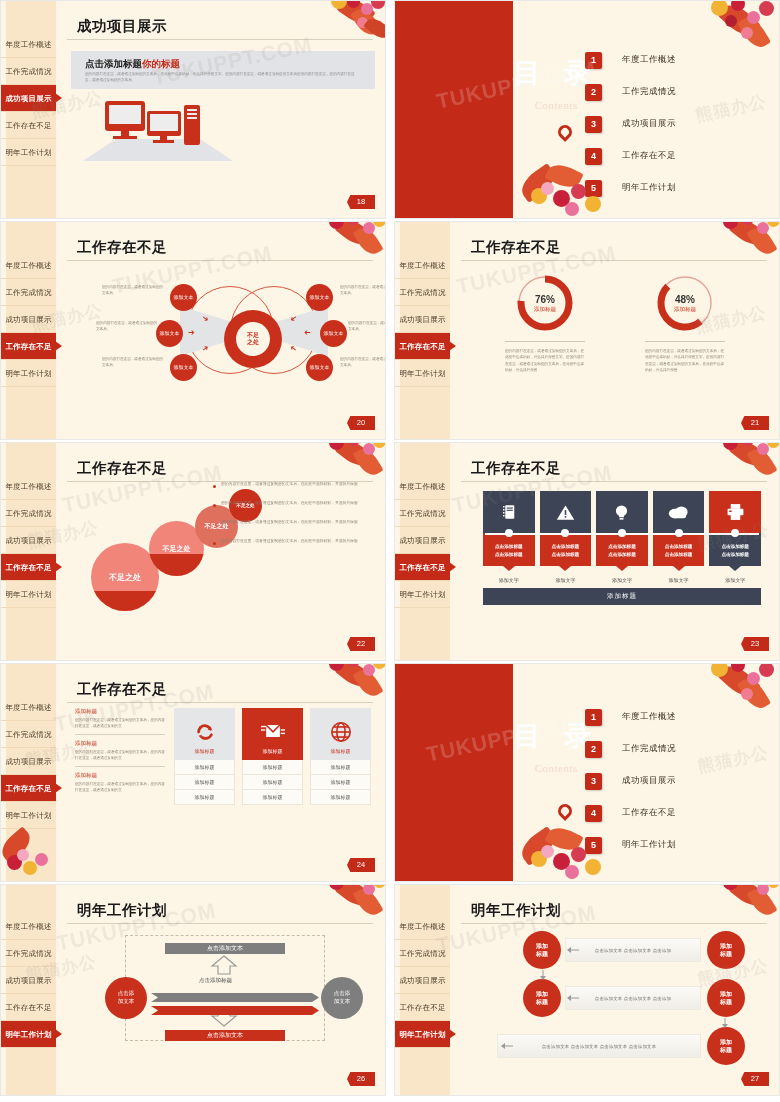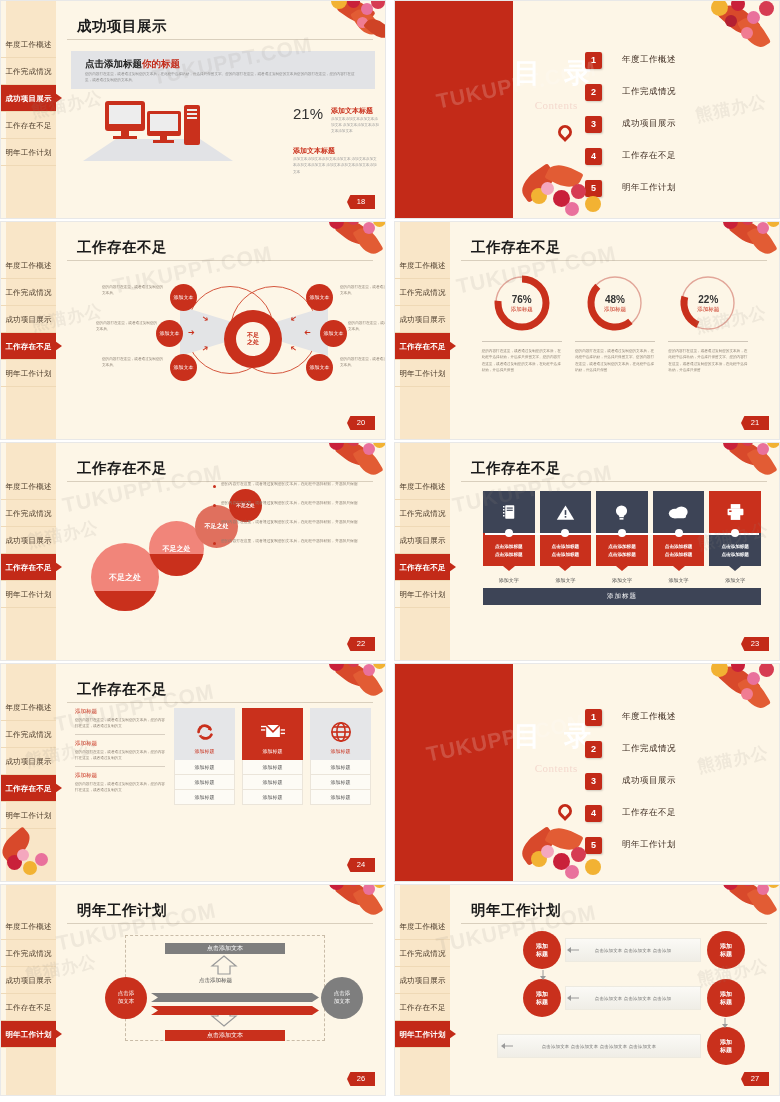--- a/index.html
+++ b/index.html
@@ -292,36 +292,20 @@
             <div class="st"></div>
             <div class="bs"></div>
         </div>
         <div class="tower">
           <div class="l" style="top:4px"></div>
             <div class="l" style="top:8px"></div>
             <div class="l" style="top:12px"></div>
         </div>
       </div>
 
-      <div class="s18-right">
-        <div style="display:flex;align-items:flex-start;">
-          <div class="s18-pct">21%</div>
-          <div style="margin-left:8px;margin-top:1px;">
-            <div class="s18-lbl">添加文本标题</div>
-            <div class="s18-sub">添加文本添加文本添加文本添加文本
-添加文本添加文本添加文本添加文本</div>
-          </div>
-        </div>
-        <div style="margin-top:12px;">
-          <div class="s18-lbl">添加文本标题</div>
-          <div class="s18-sub">添加文本添加文本添加文本添加文本
-添加文本添加文本添加文本添加文本
-添加文本添加文本添加文本添加文本</div>
-        </div>
-      </div>
 
       <div class="pagenum">18</div>
     </div>
     <div class="wm" style="left:150px;top:48px;font-size:21px;">TUKUPPT.COM</div>
     <div class="wm" style="left:30px;top:92px;font-size:17px;">熊猫办公</div>
     <div class="flower" style="right:-4px;top:-8px;width:80px;height:60px;">
       <div class="petal" style="left:30px;top:8px;width:34px;height:20px;background:#D8492B;transform:rotate(35deg);"></div>
       <div class="petal" style="left:42px;top:20px;width:30px;height:18px;background:#E25C34;transform:rotate(55deg);"></div>
       <div class="blob" style="left:22px;top:0px;width:16px;height:16px;background:#F2B233;"></div>
       <div class="blob" style="left:38px;top:2px;width:13px;height:13px;background:#C9203A;"></div>
@@ -490,34 +474,20 @@
           <div class="dtxt">您的内容打在这里，或者通过复制您的文本后，在此框中选择粘贴，并选择只保留文字。您的内容打在这里，或者通过复制您的文本后，在此框中选择粘贴，并选择只保留</div>
         </div>
         <div class="dcol">
           <div class="dring">
             <svg width="62" height="62" viewBox="0 0 62 62">
               <circle cx="31" cy="31" r="26" fill="none" stroke="#E2A699" stroke-width="1.4"></circle>
               <circle cx="31" cy="31" r="24" fill="none" stroke="#C9301C" stroke-width="7" stroke-dasharray="72.4 150.8" transform="rotate(50 31 31)"></circle>
             </svg>
             <div class="dlab">
               <div class="dpct">48%</div>
-              <div class="dttl">添加标题</div>
-            </div>
-          </div>
-          <div class="dsep"></div>
-          <div class="dtxt">您的内容打在这里，或者通过复制您的文本后，在此框中选择粘贴，并选择只保留文字。您的内容打在这里，或者通过复制您的文本后，在此框中选择粘贴，并选择只保留</div>
-        </div>
-        <div class="dcol">
-          <div class="dring">
-            <svg width="62" height="62" viewBox="0 0 62 62">
-              <circle cx="31" cy="31" r="26" fill="none" stroke="#E2A699" stroke-width="1.4"></circle>
-              <circle cx="31" cy="31" r="24" fill="none" stroke="#C9301C" stroke-width="7" stroke-dasharray="33.2 150.8" transform="rotate(115 31 31)"></circle>
-            </svg>
-            <div class="dlab">
-              <div class="dpct">22%</div>
               <div class="dttl">添加标题</div>
             </div>
           </div>
           <div class="dsep"></div>
           <div class="dtxt">您的内容打在这里，或者通过复制您的文本后，在此框中选择粘贴，并选择只保留文字。您的内容打在这里，或者通过复制您的文本后，在此框中选择粘贴，并选择只保留</div>
         </div>
       </div>
 
       <div class="pagenum">21</div>
     </div>

